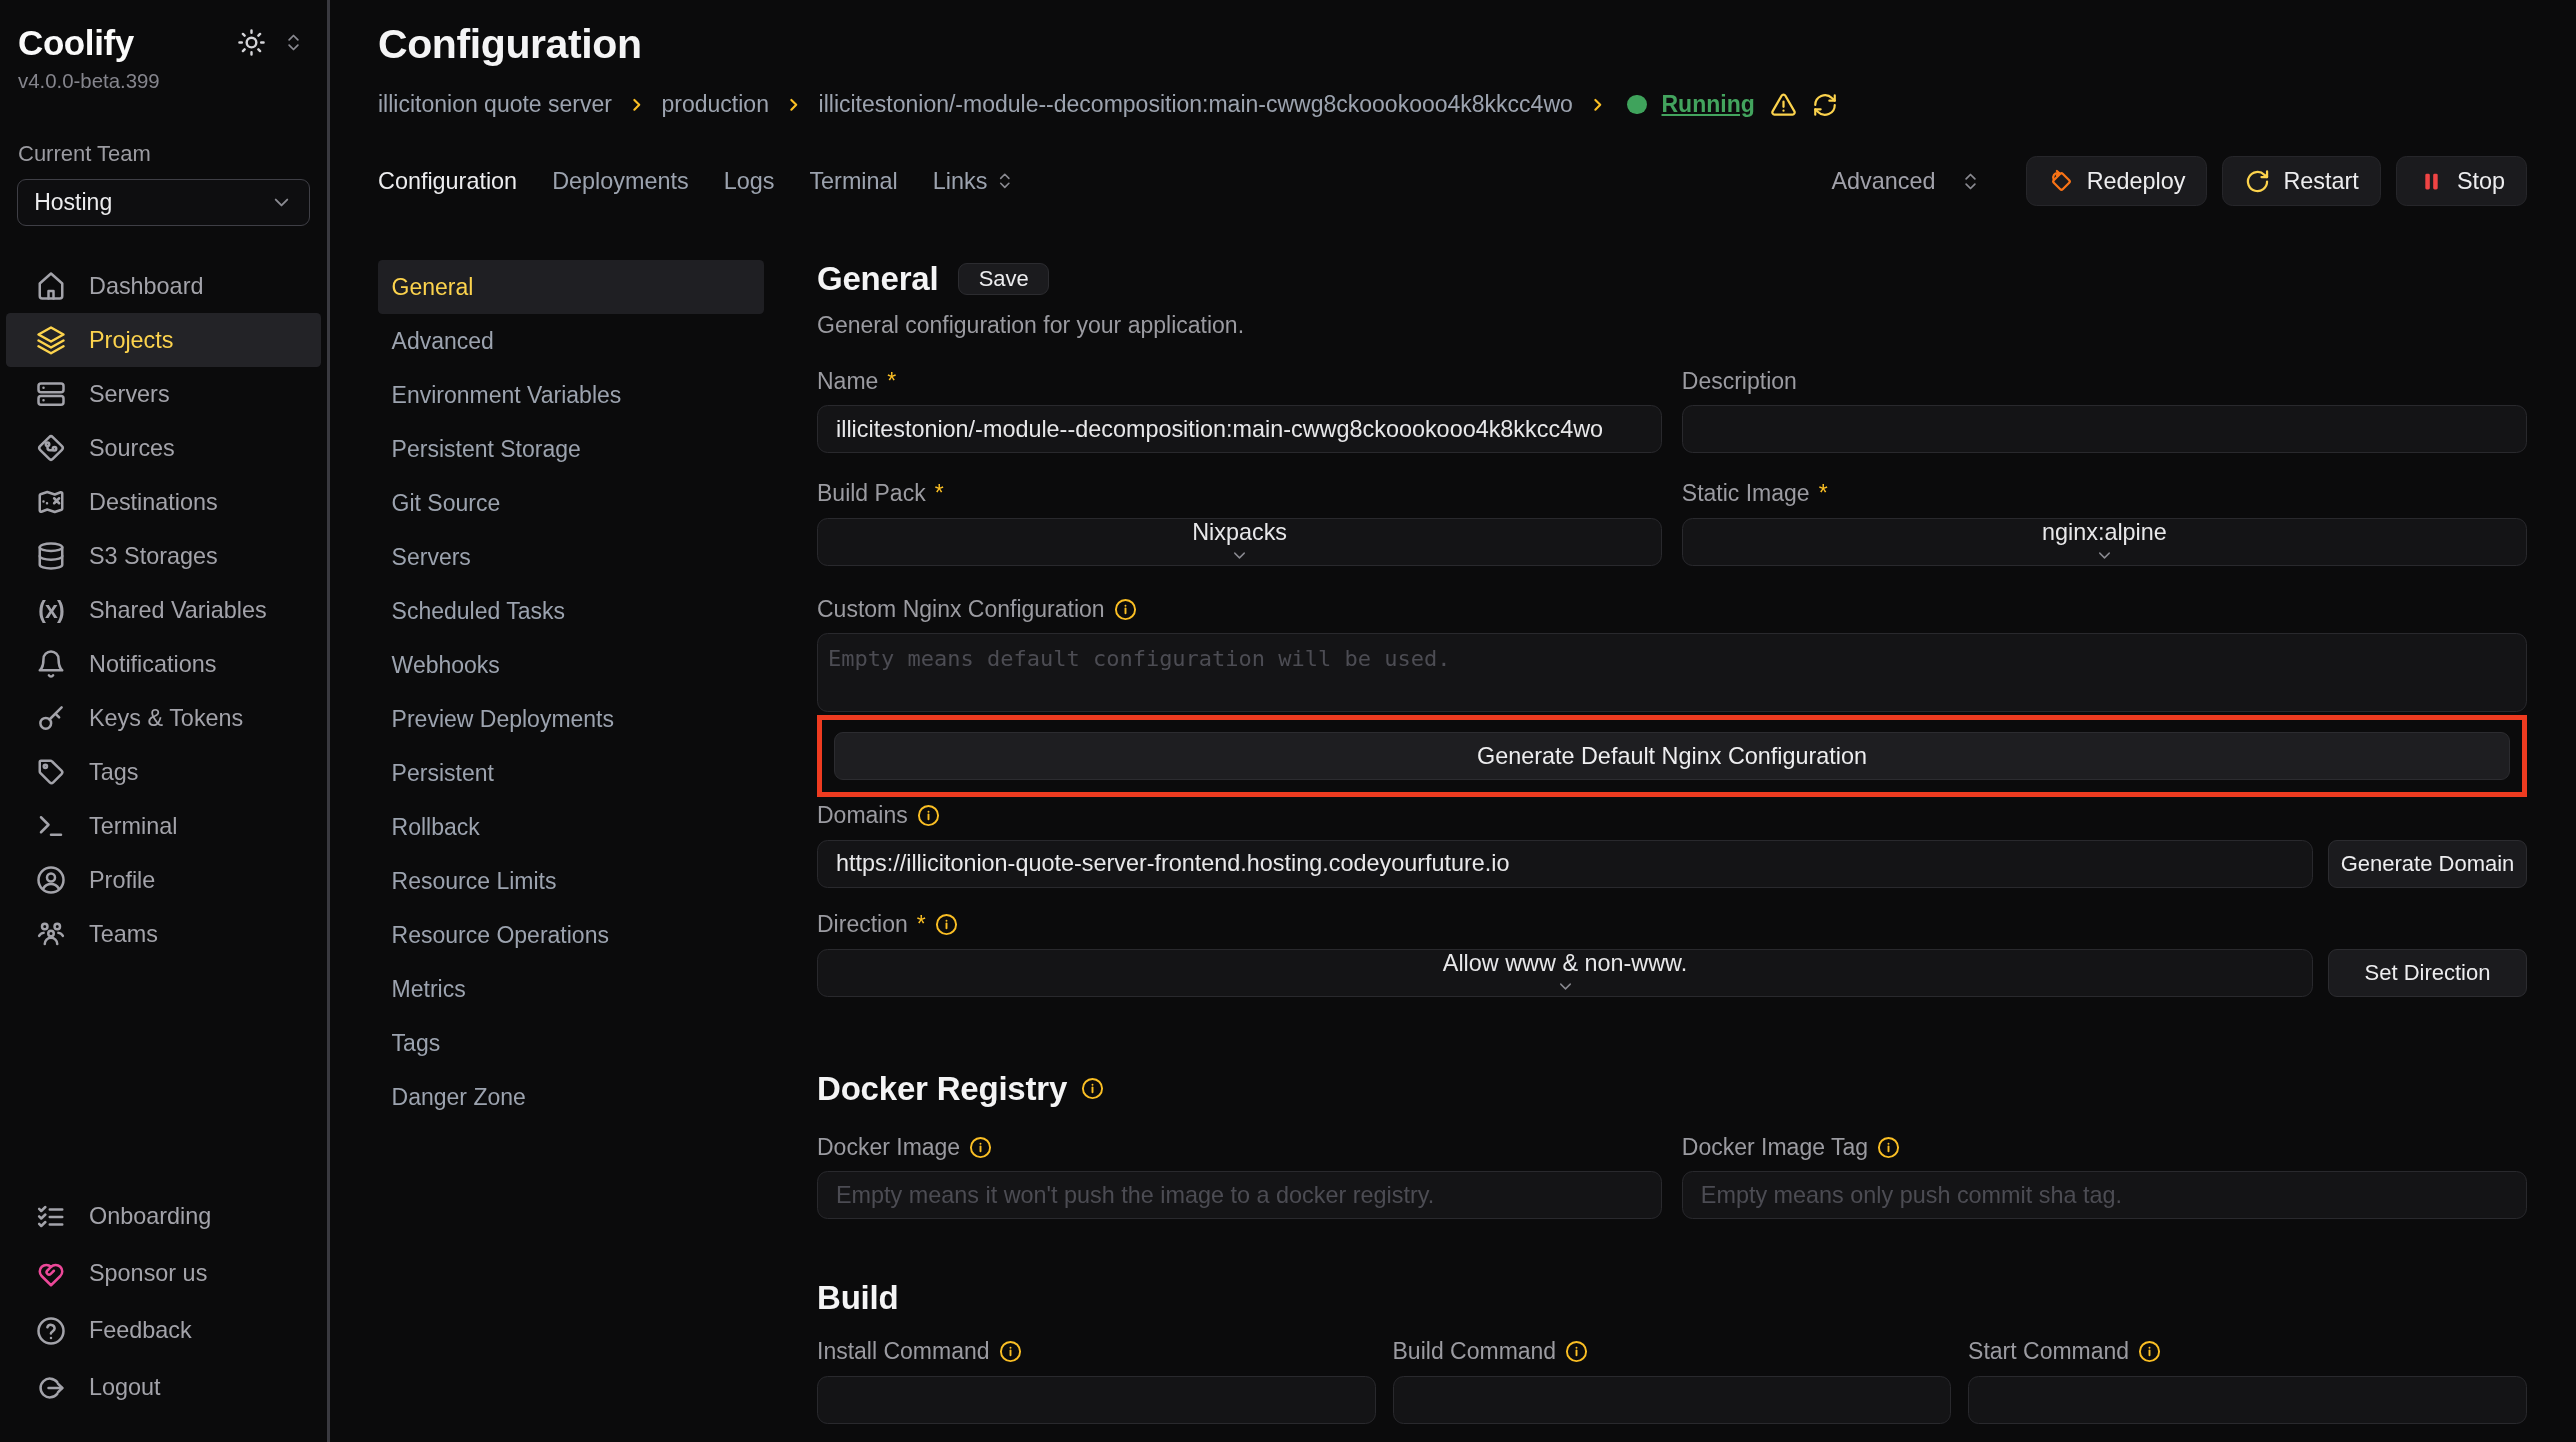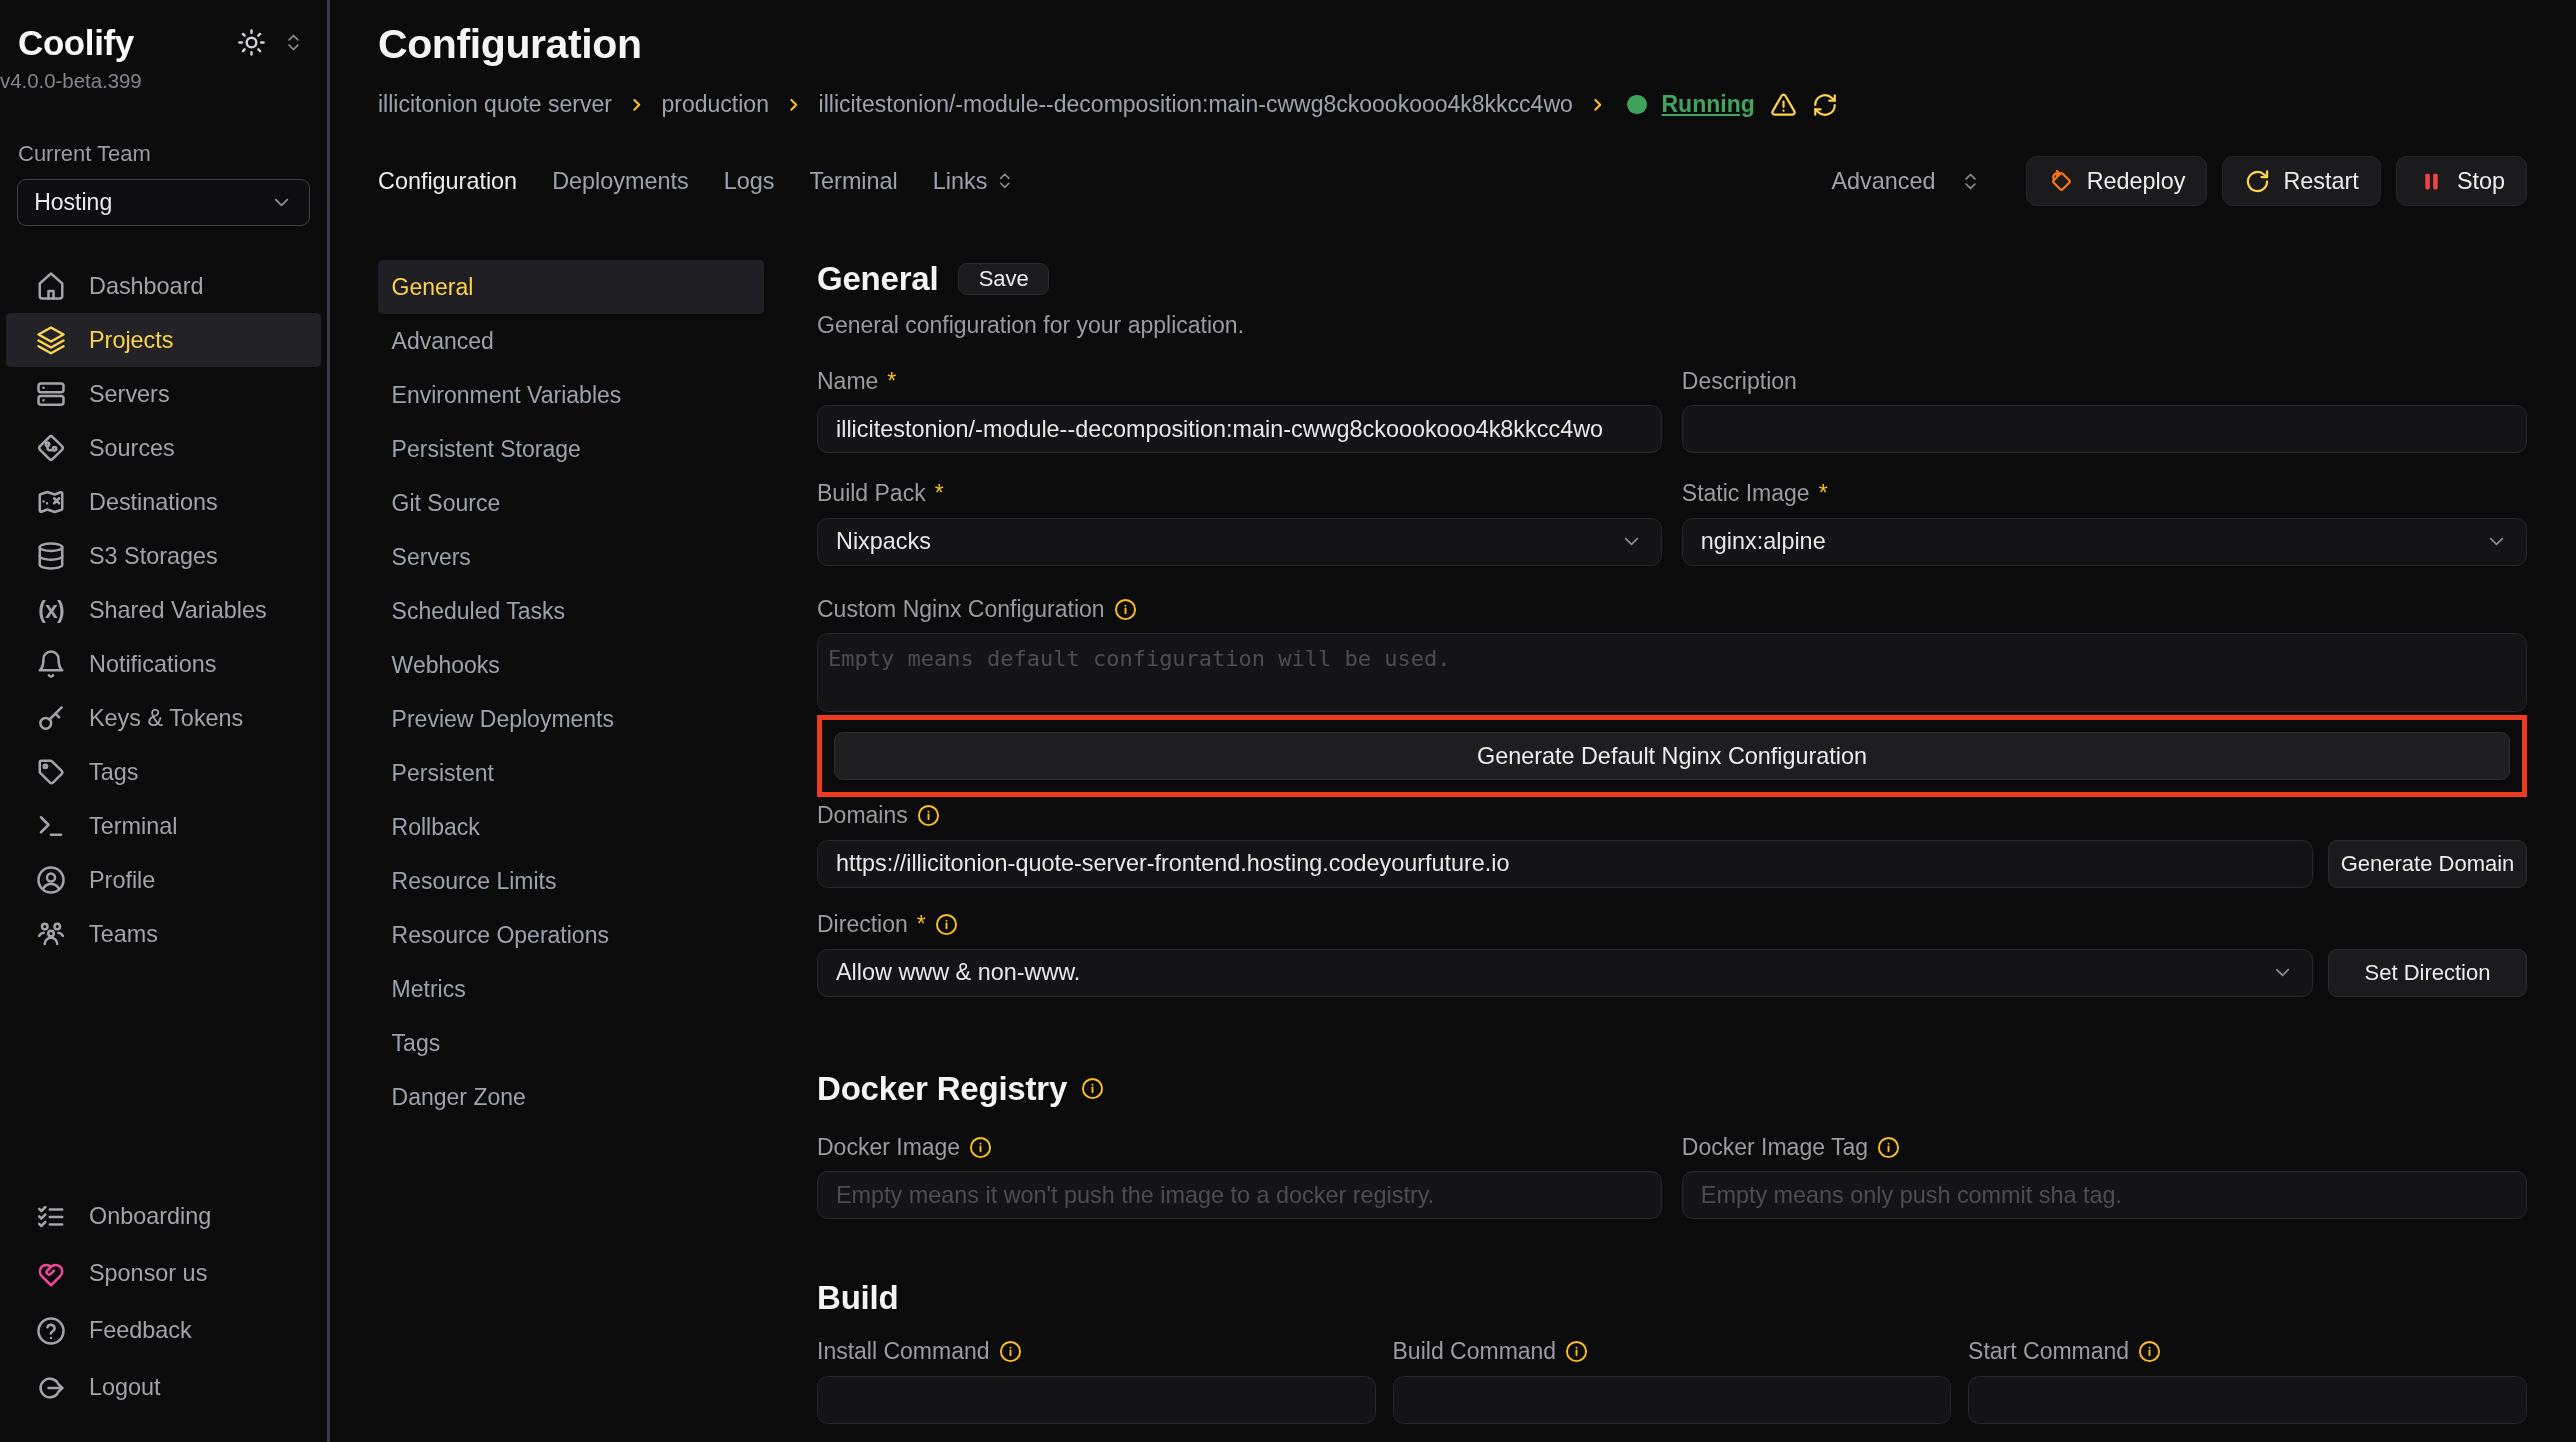--- a/index.html
+++ b/index.html
@@ -6,21 +6,21 @@
   html,body { margin:0; padding:0; width:2576px; height:1443px; background:#0b0b0c; color:#e4e4e7;
     font-family:"Liberation Sans", sans-serif; overflow:hidden; }
   svg { display:block; fill:none; stroke:currentColor; stroke-width:2; stroke-linecap:round; stroke-linejoin:round; }
 
   
   .sidebar { position:absolute; left:0; top:0; width:330px; height:1443px; border-right:3px solid #3a3a40; padding-top:18px; }
   .logo-row { display:flex; align-items:center; padding:4.5px 23px 0 18px; }
   .logo { font-size:35px; font-weight:700; color:#fafafa; letter-spacing:-0.4px; flex:1; }
   .sun { width:29px; height:29px; color:#d4d4d8; }
   .updown { width:21px; height:21px; color:#8a8a91; margin-left:16.6px; }
-  .version { margin-top:7.6px; font-size:20.4px; color:#85858d; }
+  .version { padding-left:18px; margin-top:7.6px; font-size:20.4px; color:#85858d; }
   .team-label { padding-left:18px; margin-top:48px; font-size:22px; color:#9b9ba1; }
   .team-select { margin:12px 16.6px 0 16.6px; height:47px; border:1.5px solid #3f3f46; border-radius:9px;
     display:flex; align-items:center; justify-content:space-between; padding:0 16.6px; font-size:23px; color:#ececee; background:#0e0e10; cursor:pointer; }
   .team-select .chev { width:23px; height:23px; color:#8a8a91; }
   .side-nav { margin-top:33px; }
   .nav-item { display:flex; align-items:center; gap:23px; height:54px; margin:0 6px; padding-left:30px;
     color:#a3a3aa; font-size:23.4px; border-radius:4.5px; cursor:pointer; }
   .nav-item .nicon { width:30px; height:30px; flex:none; }
   .nav-item .nicon svg { width:30px; height:30px; }
   .nav-item.active { background:#232327; color:#fcd34d; }
@@ -67,21 +67,21 @@
   .subtitle { margin:13.6px 0 0 0; font-size:23px; color:#9b9ba1; }
 
   .grid2 { display:grid; grid-template-columns:1fr 1fr; column-gap:19.6px; margin-top:29px; }
   .grid3 { display:grid; grid-template-columns:1fr 1fr 1fr; column-gap:16.6px; margin-top:21px; }
   .field-label { display:flex; align-items:center; gap:9px; font-size:23px; color:#9b9ba1; margin-bottom:10.6px; }
   .req { color:#fbbf24; }
   .binfo { width:23px; height:23px; color:#fbbf24; flex:none; }
   .input, .select { width:100%; height:48px; background:#141416; border:1.5px solid #29292d; border-radius:10.6px;
     padding:0 18px; font-size:23.4px; color:#e8e8ea; font-family:"Liberation Sans", sans-serif; outline:none; }
   input.input::placeholder { color:#4c4c53; }
-  .select { display:flex; align-items:center; justify-content:space-between; cursor:pointer; }
+  .select { display:flex; align-items:center; justify-content:space-between; cursor:pointer;flex-direction:column; }
   .select .chev { width:23px; height:23px; color:#8a8a91; stroke-width:1.8; }
   .mt40 { margin-top:30px; }
   .textarea { width:100%; height:79px; background:#141416; border:1.5px solid #29292d; border-radius:10.6px;
     padding:12px 10px; font-family:"DejaVu Sans Mono", monospace; font-size:22px; color:#e8e8ea; resize:none; outline:none; }
   .textarea::placeholder { color:#4c4c53; }
 
   .annotation { border:5.3px solid #ee3b20; padding:12px; }
   .gen-btn { width:100%; height:48px; background:#1e1e21; border:0.8px solid #2c2c30; border-radius:9px;
     font-size:23.4px; color:#ededef; display:flex; align-items:center; justify-content:center; cursor:pointer; }
 

